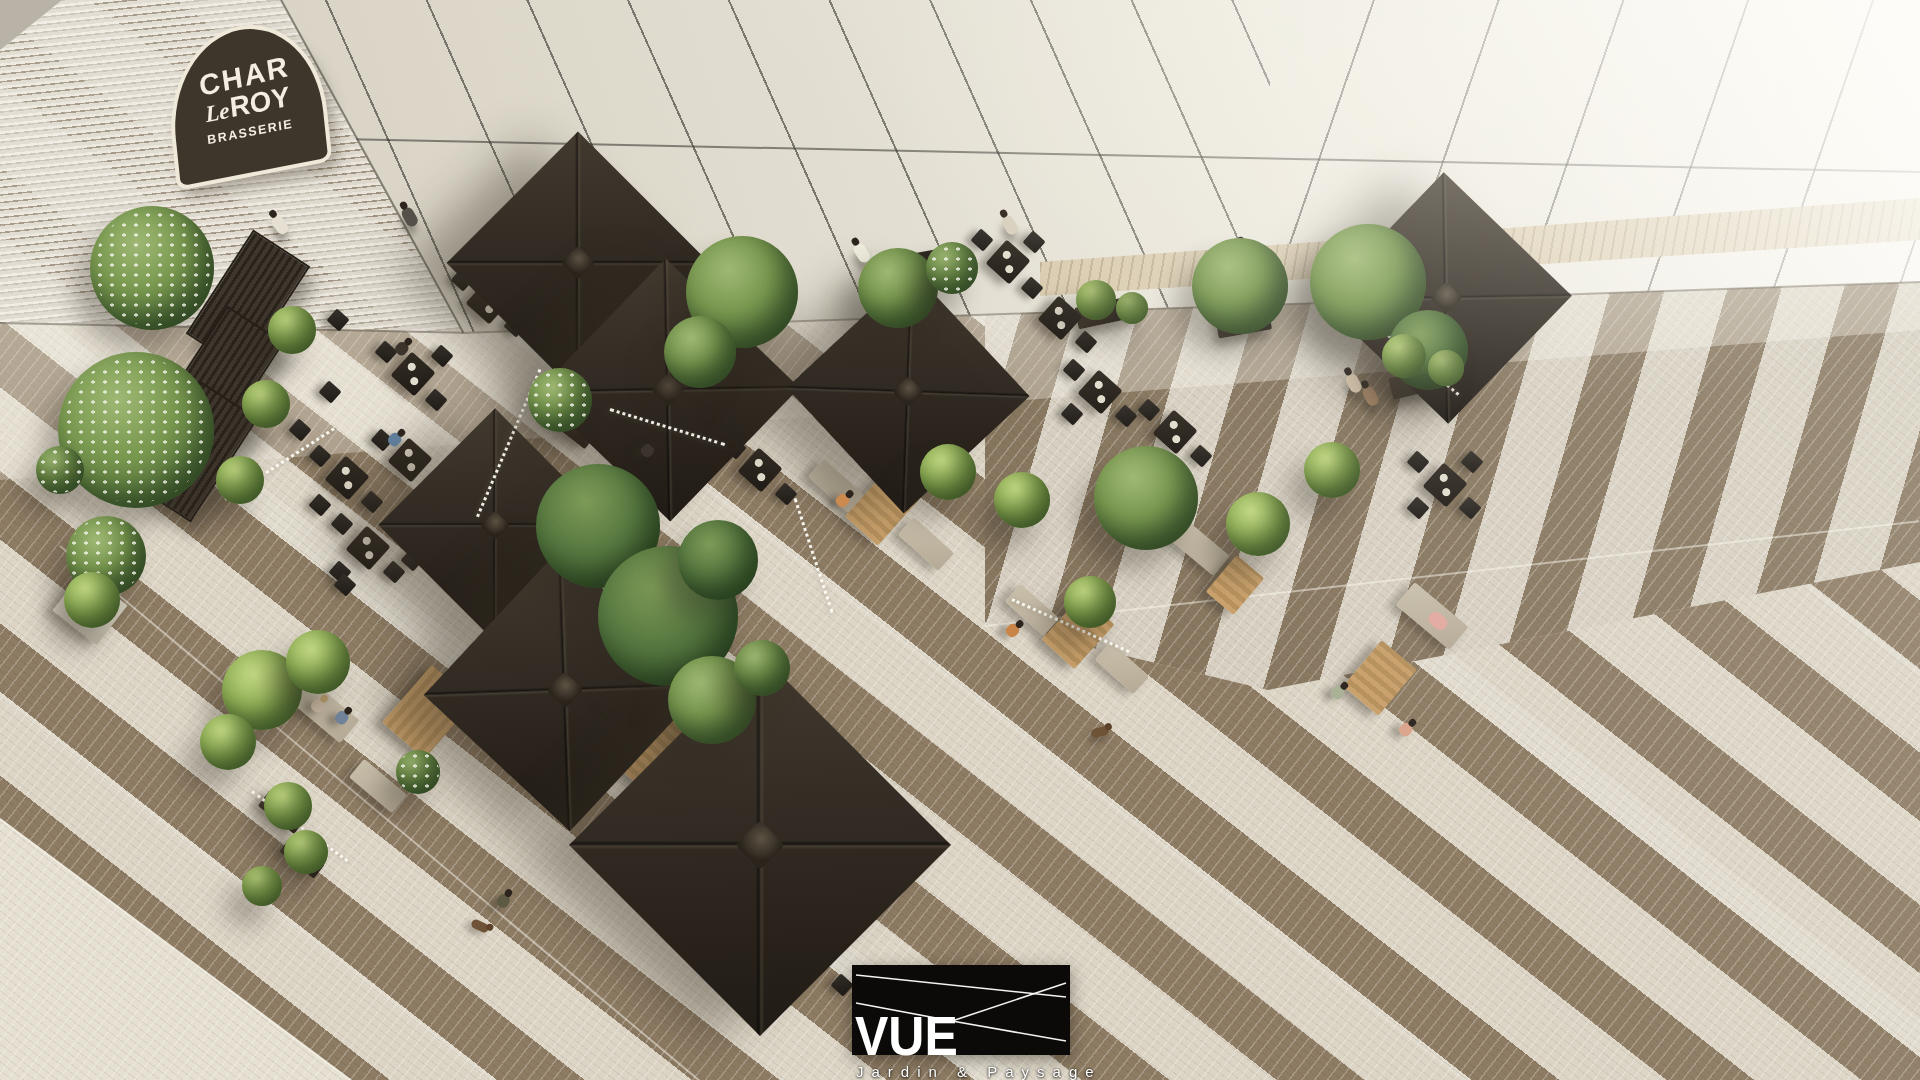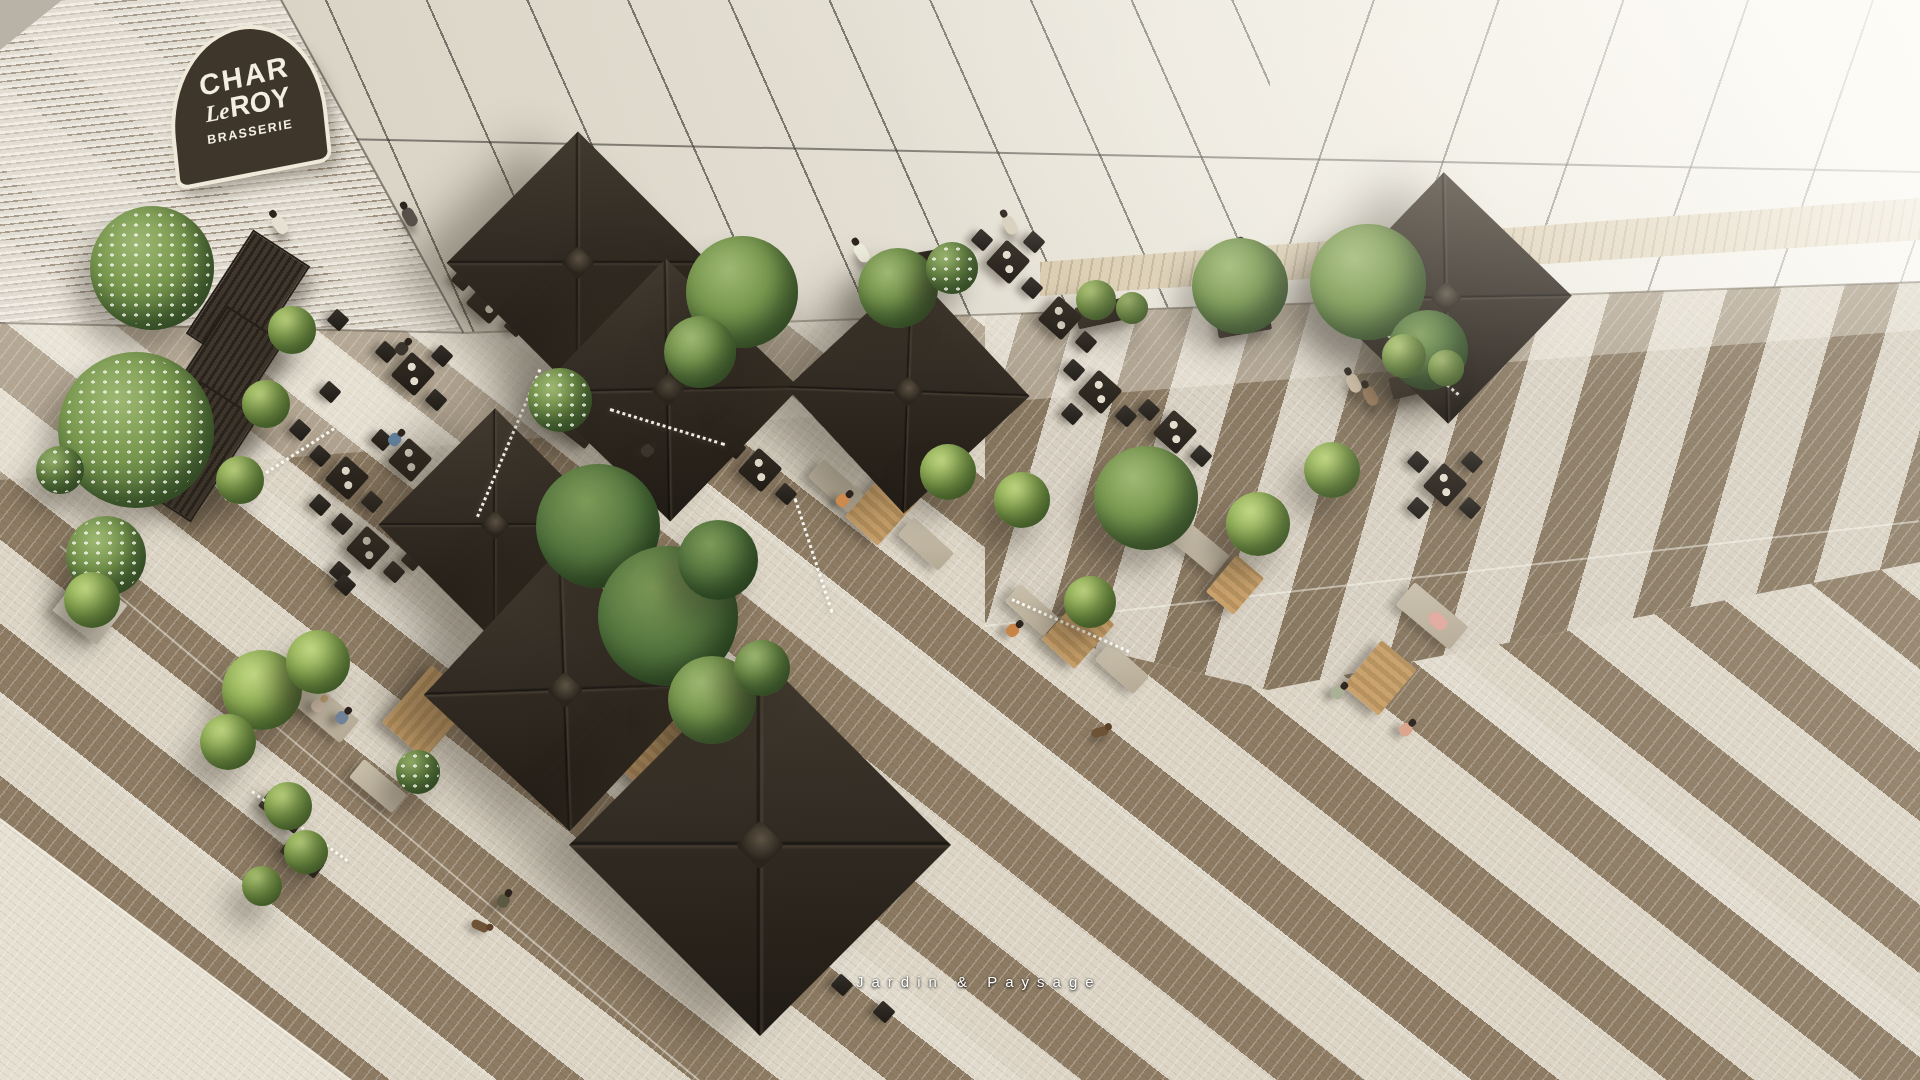--- a/index.html
+++ b/index.html
@@ -325,17 +325,26 @@
   <div class="person sit" style="left:320px;top:703px;--r:40deg;--cl:#cbb9a4;--hair:#b99d6d;"></div>
   <div class="person sit" style="left:344px;top:715px;--r:40deg;--cl:#71839a;"></div>
   <div class="person sit" style="left:1340px;top:690px;--r:42deg;--cl:#a9b194;"></div>
   <div class="person sit" style="left:1408px;top:727px;--r:42deg;--cl:#dba38b;"></div>
   <div class="person sit" style="left:1252px;top:530px;--r:40deg;--cl:#e0a58e;"></div>
   <div class="person sit" style="left:505px;top:898px;--r:30deg;--cl:#5d5a44;"></div>
   <div class="dog" style="left:480px;top:926px;--r:25deg;"></div>
   <div class="dog" style="left:1100px;top:732px;--r:-15deg;"></div>
 
   <div class="logo">
+    <div class="logo-box">
+      <svg viewBox="0 0 218 90" width="218" height="90">
+        <line x1="4" y1="10" x2="214" y2="32" stroke="#ffffff" stroke-width="1.6" opacity="0.95"></line>
+        <line x1="4" y1="38" x2="100" y2="56" stroke="#ffffff" stroke-width="1.6" opacity="0.95"></line>
+        <line x1="100" y1="56" x2="214" y2="18" stroke="#ffffff" stroke-width="1.6" opacity="0.95"></line>
+        <line x1="100" y1="56" x2="214" y2="76" stroke="#ffffff" stroke-width="1.6" opacity="0.95"></line>
+      </svg>
+      <div class="logo-word">VUE</div>
+    </div>
     <span class="logo-tag">Jardin &amp; Paysage</span>
   </div>
 
   <div class="sunwash"></div>
 </div>
 
 </body></html>

